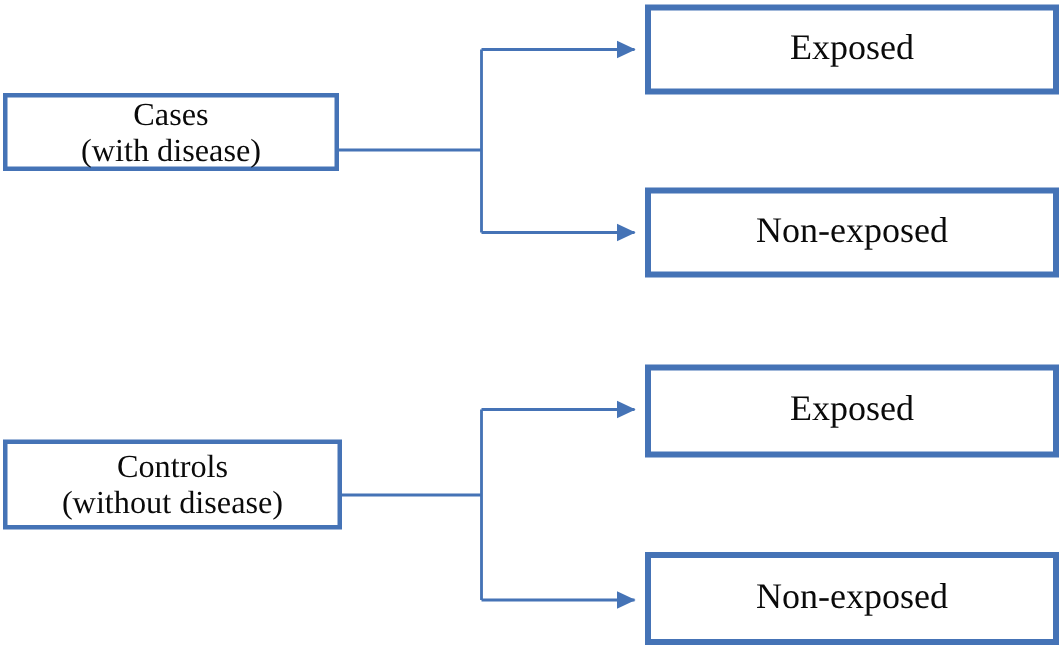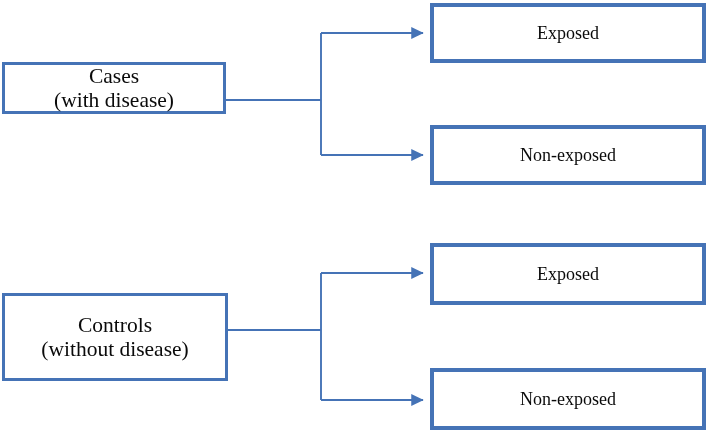--- a/index.html
+++ b/index.html
@@ -47,26 +47,26 @@
   
   .group-box {
     border-width: 3px;
     border-color: #4573b6;
     font-size: 21.5px;
   }
   
   .outcome-box {
     border-width: 4px;
     border-color: #4573b6;
-    font-size: 18px;
+    font-size: 24px;
   }
 
   
   #box-cases          { left: 2px;   top: 62px;  width: 224px; height: 52px; }
-  #box-controls       { left: 2px;   top: 293px; width: 226px; height: 88px; }
+  #box-controls       { left: 2px;   top: 293px; width: 226px; height: 60px; }
   #box-cases-exposed      { left: 430px; top: 3px;   width: 276px; height: 60px; }
   #box-cases-nonexposed   { left: 430px; top: 125px; width: 276px; height: 60px; }
   #box-controls-exposed   { left: 430px; top: 243px; width: 276px; height: 62px; }
   #box-controls-nonexposed{ left: 430px; top: 368px; width: 276px; height: 62px; }
 </style>
 </head>
 <body>
 
 <div id="diagram-canvas">
 

